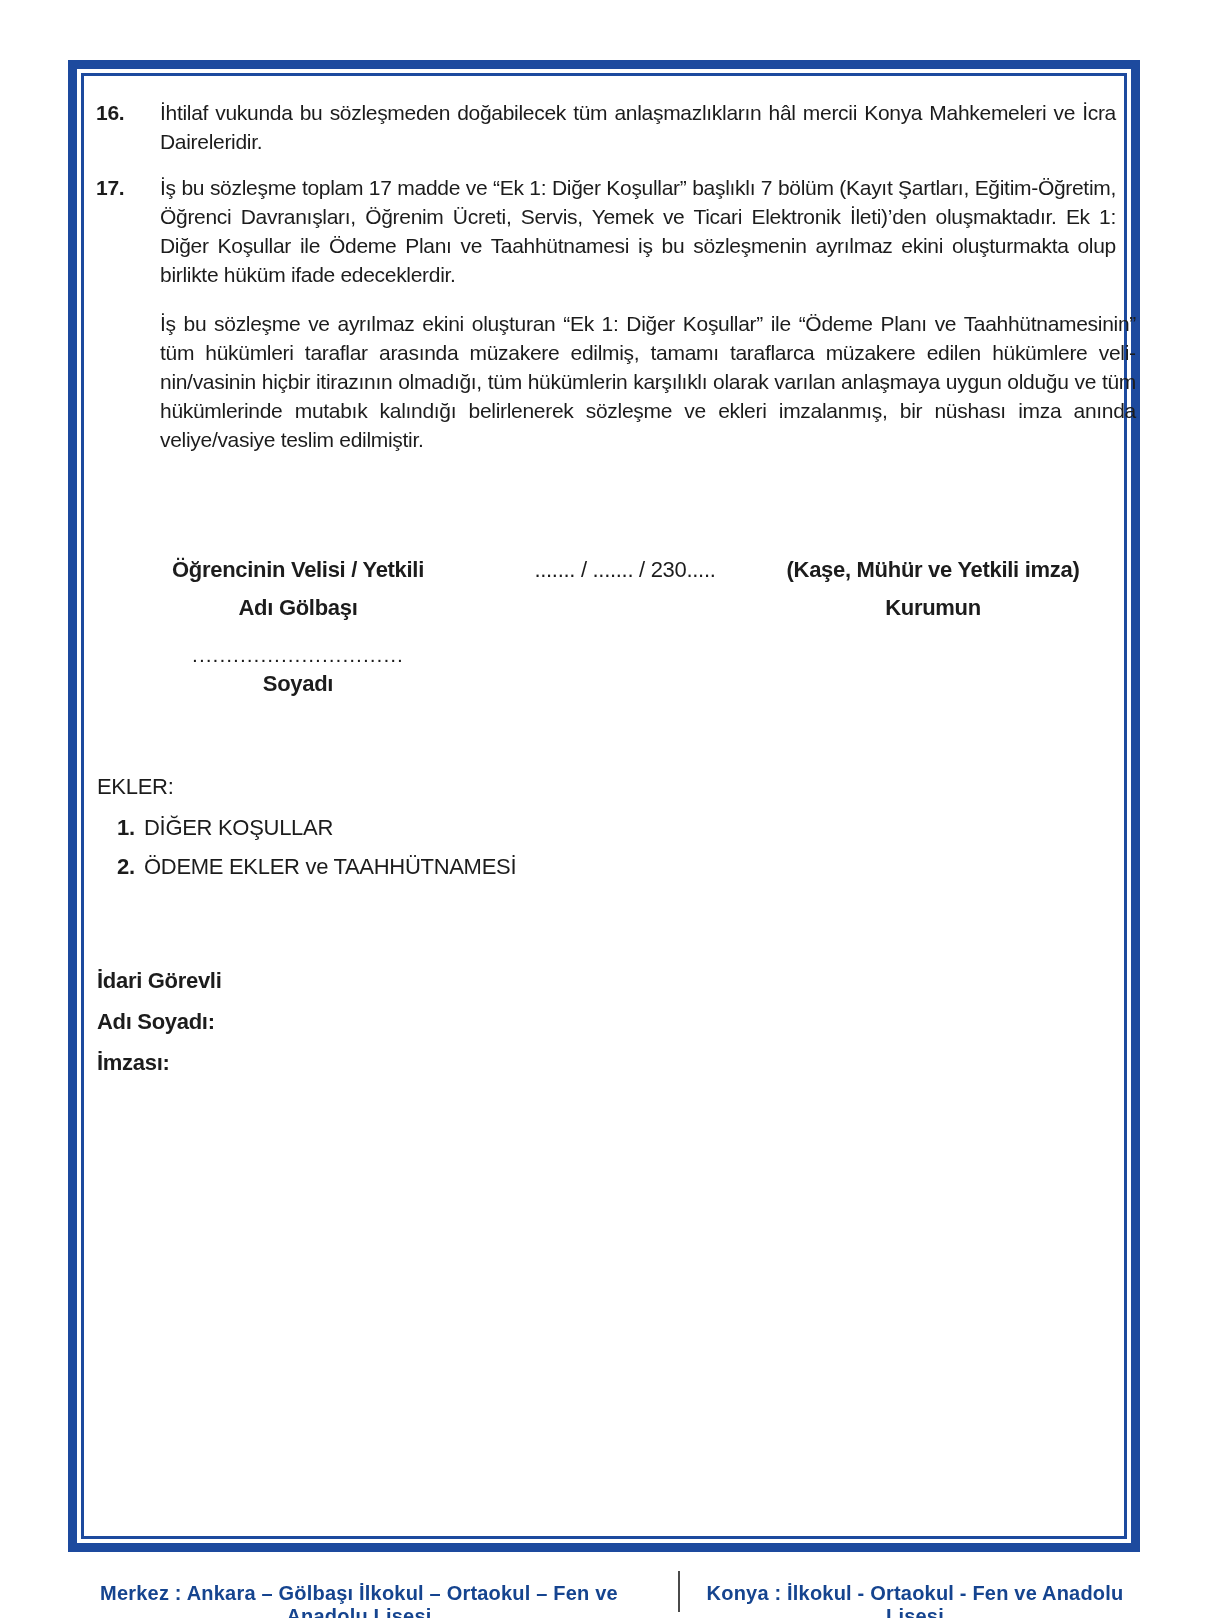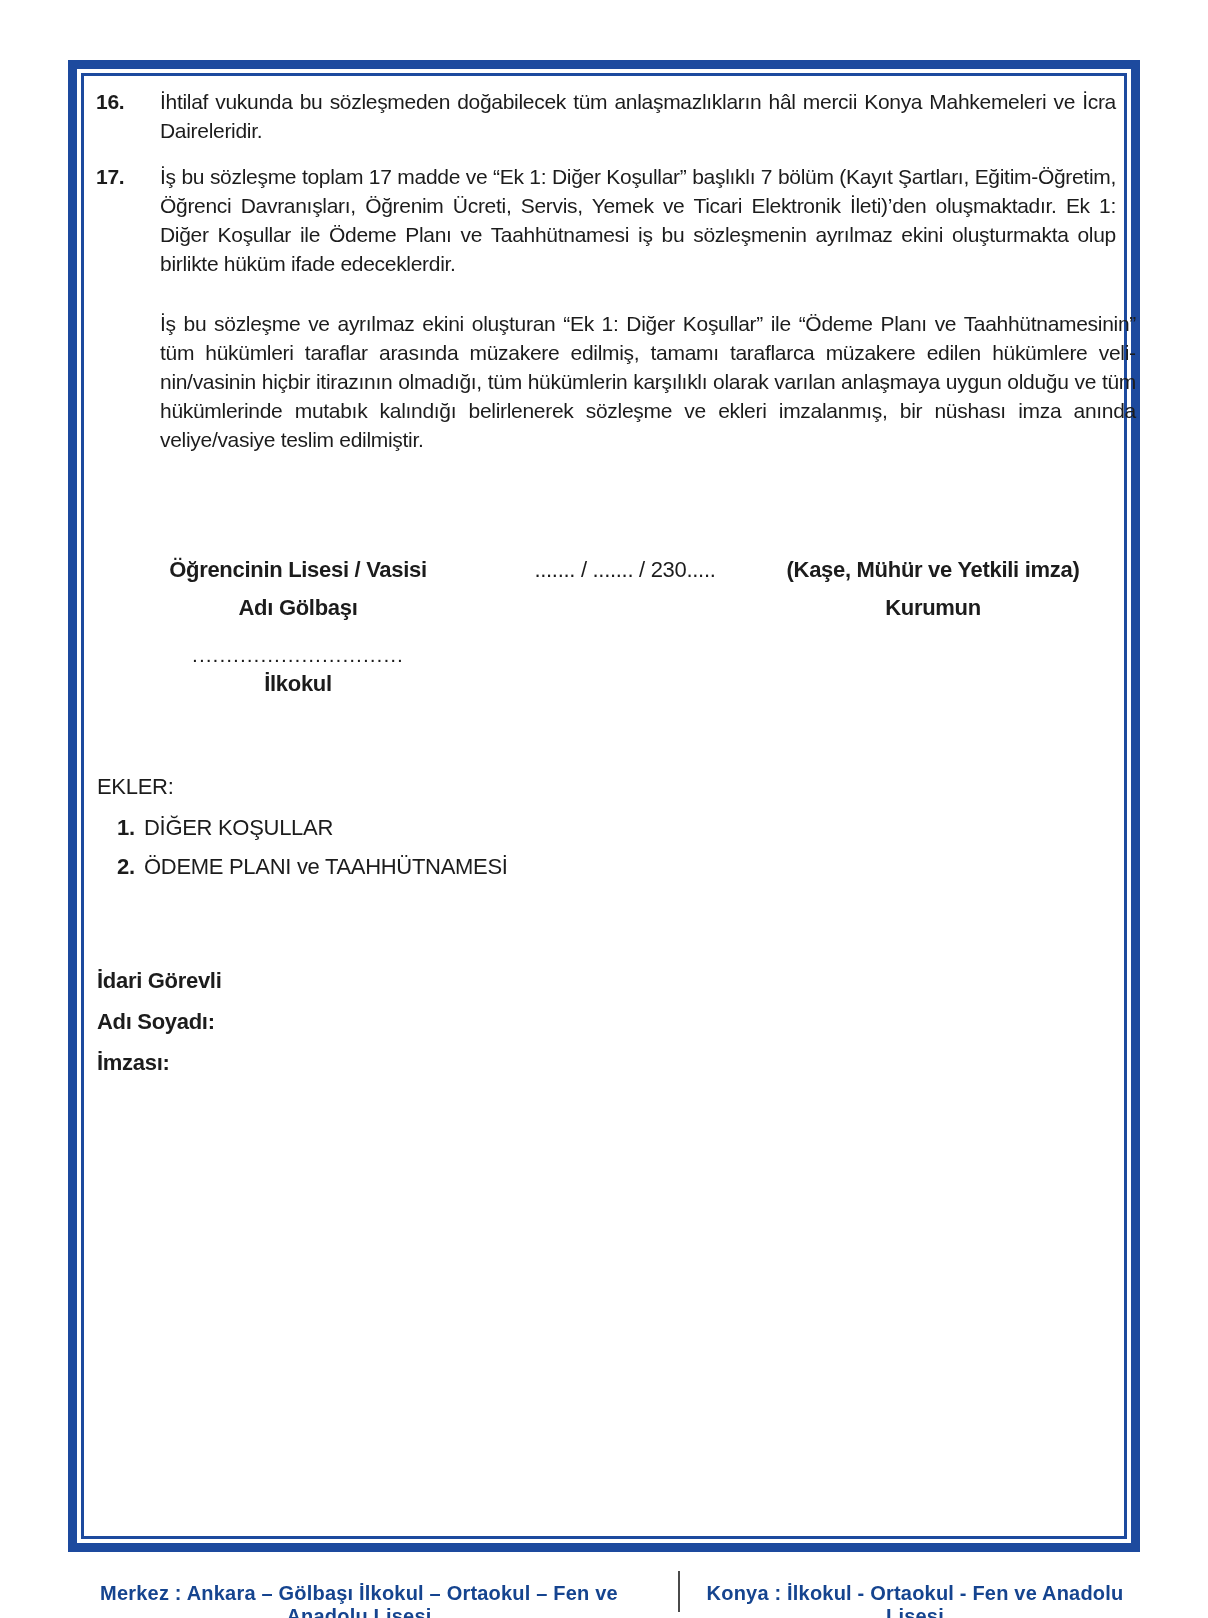--- a/index.html
+++ b/index.html
@@ -17,21 +17,21 @@
   .frame {
     position:absolute; left:68px; top:60px; width:1072px; height:1492px;
     border:9px solid #1d4a9e; padding:4px;
   }
   .frame-inner { width:100%; height:100%; border:3px solid #1d4a9e; }
 
   
   .bodytext { font-size:21px; line-height:29px; letter-spacing:-0.3px; }
   .justify { text-align:justify;margin-left:20px; }
 
-  .articles { position:absolute; left:96px; top:87px; width:1020px; }
+  .articles { position:absolute; left:96px; top:98px; width:1020px; }
   .article { display:grid; grid-template-columns:44px 1fr; margin-bottom:17px; }
   .article-num { font-weight:bold; }
 
   .closing { position:absolute; left:140px; top:309px; width:976px; }
 
   
   .sig-bold { font-weight:bold; font-size:22px; letter-spacing:-0.3px; }
   .sig-left  { position:absolute; left:140px; top:551px; width:316px; text-align:center; }
   .sig-left .line { line-height:38px; }
   .sig-dots  { margin-top:15px; line-height:26px; font-size:21px; letter-spacing:1px; font-weight:normal; }
@@ -76,43 +76,43 @@
     </div>
     <div class="article">
       <span class="article-num">17.</span>
       <span class="justify">İş bu sözleşme toplam 17 madde ve “Ek 1: Diğer Koşullar” başlıklı 7 bölüm (Kayıt Şartları, Eğitim-Öğretim, Öğrenci Davranışları, Öğrenim Ücreti, Servis, Yemek ve Ticari Elektronik İleti)’den oluş­maktadır. Ek 1: Diğer Koşullar ile Ödeme Planı ve Taahhütnamesi iş bu sözleşmenin ayrılmaz ekini oluşturmakta olup birlikte hüküm ifade edeceklerdir.</span>
     </div>
   </div>
 
   <div class="closing bodytext justify">İş bu sözleşme ve ayrılmaz ekini oluşturan “Ek 1: Diğer Koşullar” ile “Ödeme Planı ve Taahhütnamesinin” tüm hükümleri taraflar arasında müzakere edilmiş, tamamı taraflarca müzakere edilen hükümlere veli­nin/vasinin hiçbir itirazının olmadığı, tüm hükümlerin karşılıklı olarak varılan anlaşmaya uygun olduğu ve tüm hükümlerinde mutabık kalındığı belirlenerek sözleşme ve ekleri imzalanmış, bir nüshası imza anında veliye/vasiye teslim edilmiştir.</div>
 
   <div class="sig-left">
-    <div class="line sig-bold">Öğrencinin Lisesi / Vasisi</div>
+    <div class="line sig-bold">Öğrencinin Velisi / Yetkili</div>
     <div class="line sig-bold">Adı Gölbaşı</div>
     <div class="sig-dots">...............................</div>
-    <div class="sig-imza sig-bold">İlkokul</div>
+    <div class="sig-imza sig-bold">Soyadı</div>
   </div>
 
   <div class="sig-mid">....... / ....... / 230.....</div>
 
   <div class="sig-right">
     <div class="line sig-bold">(Kaşe, Mühür ve Yetkili imza)</div>
     <div class="line sig-bold">Kurumun</div>
   </div>
 
   <div class="ekler">
     <div class="ekler-heading">EKLER:</div>
     <div class="ekler-list">
       <div class="ekler-item">
         <span class="ekler-num">1.</span>
         <span>DİĞER KOŞULLAR</span>
       </div>
       <div class="ekler-item">
         <span class="ekler-num">2.</span>
-        <span>ÖDEME PLANI ve TAAHHÜTNAMESİ</span>
+        <span>ÖDEME EKLER ve TAAHHÜTNAMESİ</span>
       </div>
     </div>
   </div>
 
   <div class="idari">
     <div class="line">İdari Görevli</div>
     <div class="line">Adı Soyadı:</div>
     <div class="line">İmzası:</div>
   </div>
 

